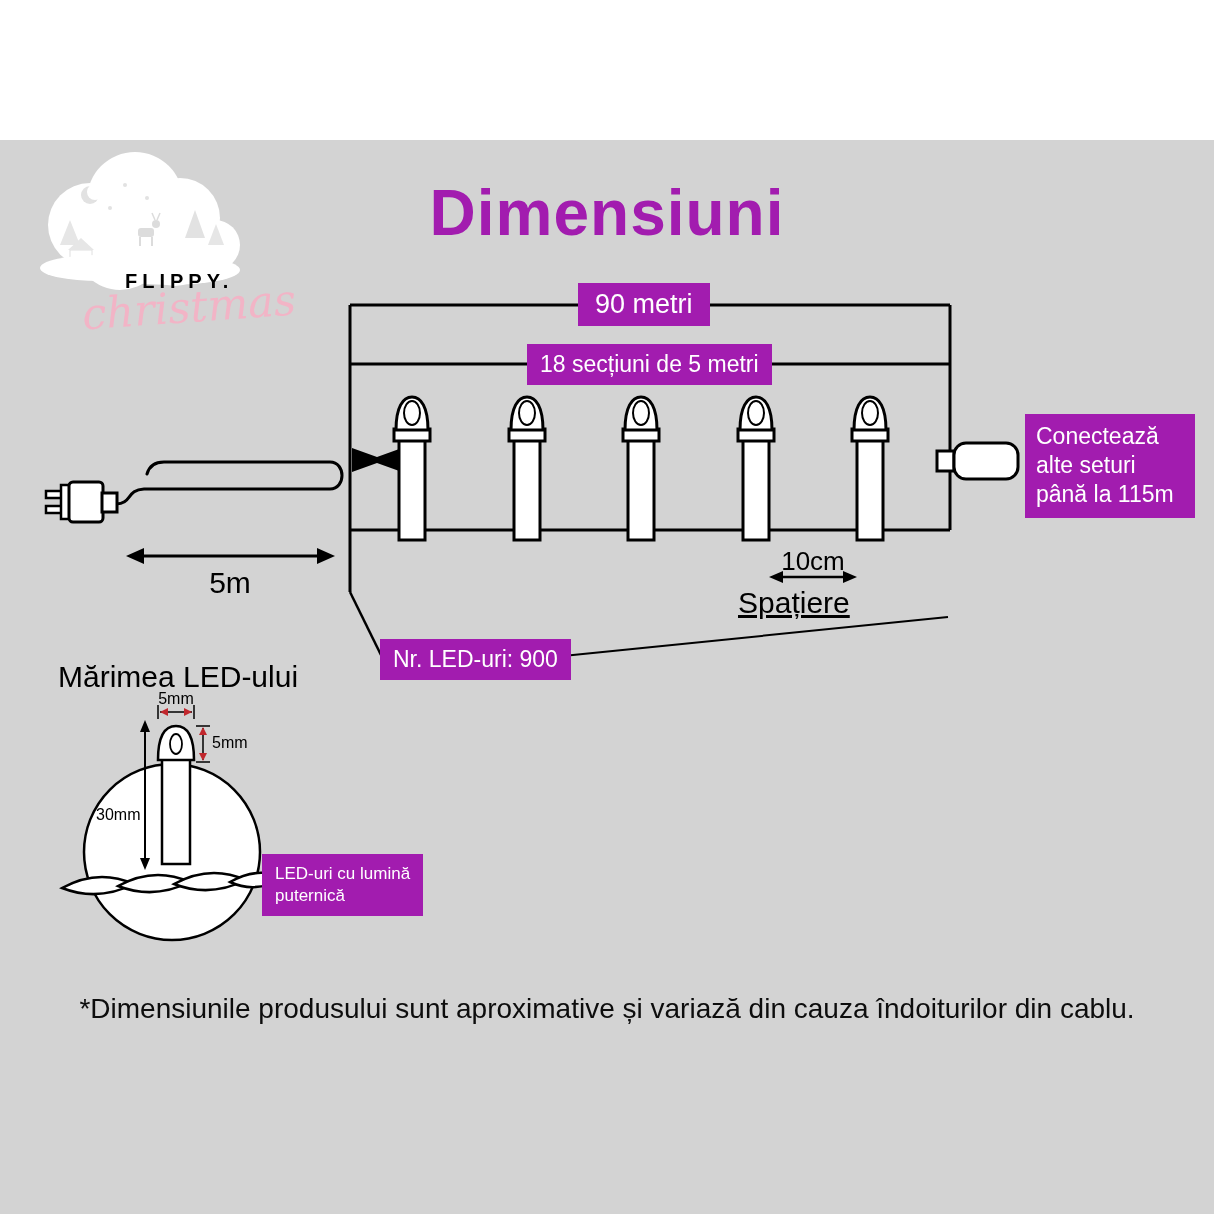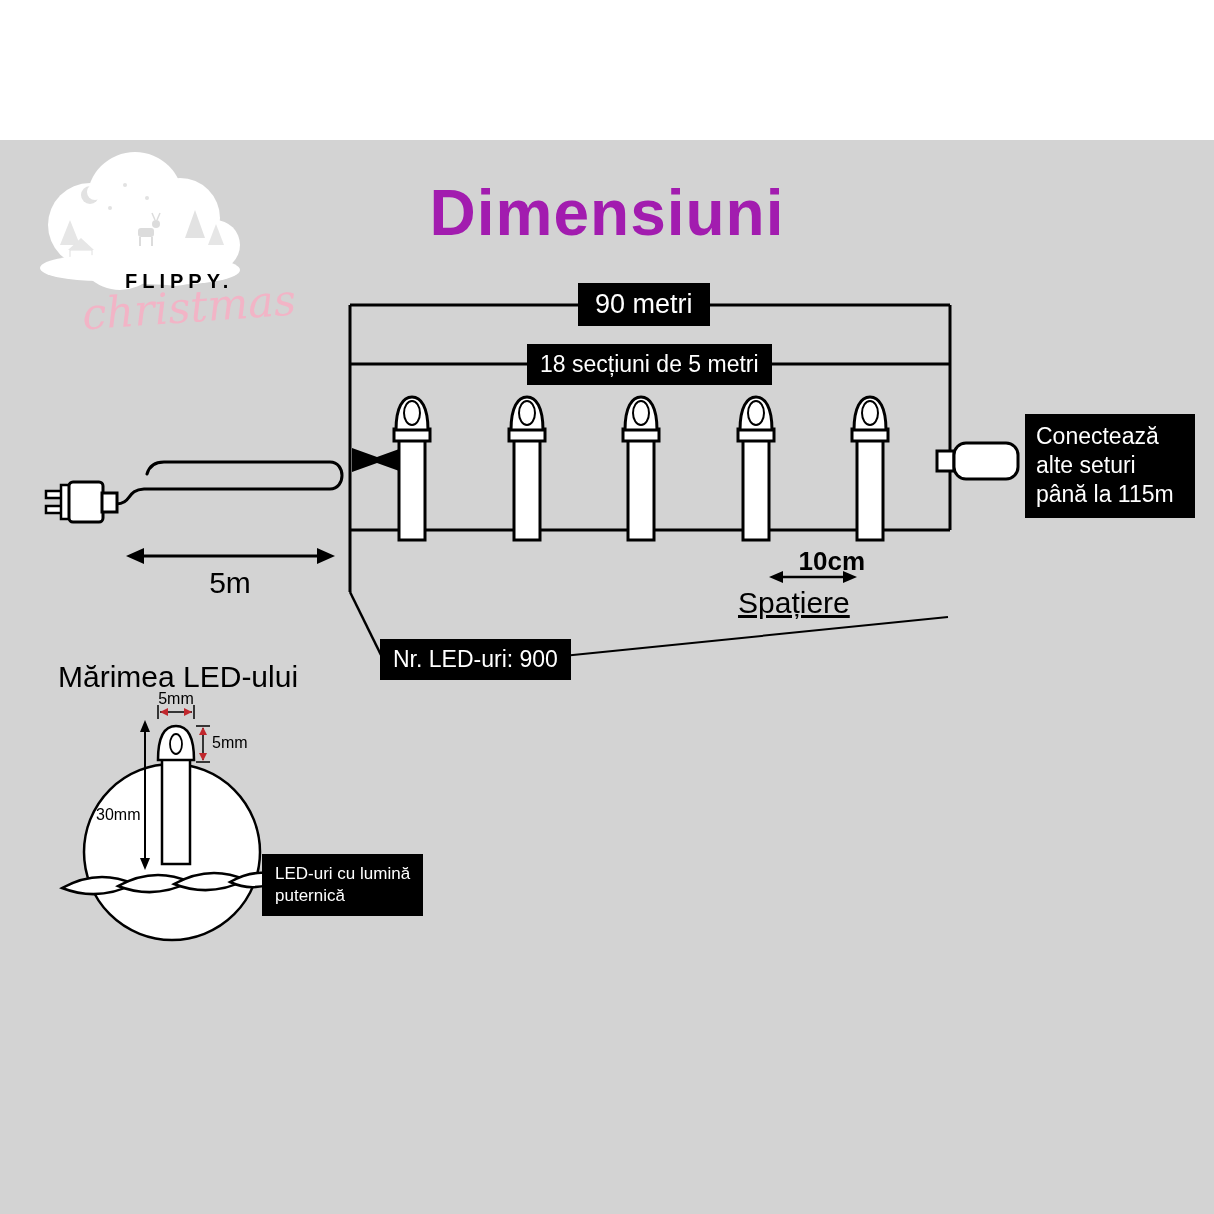--- a/index.html
+++ b/index.html
@@ -8,32 +8,32 @@
   .top-band{position:absolute;left:0;top:0;width:1214px;height:140px;background:#ffffff;}
   .title{position:absolute;left:0;right:0;top:176px;margin:0;text-align:center;
          font-size:64px;font-weight:bold;color:#a21caf;letter-spacing:1px;}
   .diagram{position:absolute;left:0;top:0;width:1214px;height:1214px;}
   .logo{position:absolute;left:30px;top:150px;width:250px;height:210px;}
   .logo-cloud{position:absolute;left:0;top:0;}
   .logo-flippy{position:absolute;left:95px;top:120px;font-size:20px;letter-spacing:5px;
                font-weight:600;color:#000000;}
   .logo-christmas{position:absolute;left:52px;top:132px;font-family:"DejaVu Serif",serif;
                   font-style:italic;font-size:43px;color:#f2b4c6;transform:rotate(-4deg);}
-  .blabel{position:absolute;background:#000000;color:#fff;white-space:nowrap;}
+  .blabel{position:absolute;background:#a21caf;color:#fff;white-space:nowrap;}
   .preline{white-space:pre-line;}
   .plabel{position:absolute;color:#000;}
   .lbl-90m{left:578px;top:283px;padding:6px 17px;font-size:27px;}
   .lbl-sections{left:527px;top:344px;padding:7px 13px;font-size:23px;}
   .lbl-ledcount{left:380px;top:639px;padding:7px 13px;font-size:23px;}
   .lbl-connect{left:1025px;top:414px;width:148px;padding:8px 11px;font-size:23px;
                line-height:1.27;white-space:pre-line;}
   .lbl-callout{left:262px;top:814px;padding:9px 13px;font-size:17px;line-height:1.3;
                white-space:pre-line;margin-top:40px;}
   .lbl-5m{left:190px;top:566px;width:80px;text-align:center;font-size:30px;}
-  .lbl-10cm{left:761px;top:546px;width:104px;text-align:right;font-size:26px;font-weight:bold;}
+  .lbl-10cm{left:761px;top:546px;width:104px;text-align:center;font-size:26px;}
   .lbl-spatiere{left:738px;top:586px;width:160px;text-align:left;font-size:30px;text-decoration:underline;}
   .lbl-ledsize-head{left:58px;top:660px;font-size:30px;}
   .lbl-5mm-top{left:156px;top:690px;width:40px;text-align:center;font-size:16px;}
   .lbl-5mm-side{left:212px;top:734px;font-size:16px;}
   .lbl-30mm{left:96px;top:806px;font-size:16px;}
   .footnote{position:absolute;left:0;right:0;top:993px;text-align:center;
             font-size:28px;color:#0d0d0d;}
 </style>
 </head>
 <body>
@@ -200,14 +200,15 @@
 alte seturi
 până la 115m</div>
 
   <div class="plabel lbl-ledsize-head">Mărimea LED-ului</div>
   <div class="plabel lbl-5mm-top">5mm</div>
   <div class="plabel lbl-5mm-side">5mm</div>
   <div class="plabel lbl-30mm">30mm</div>
   <div class="blabel lbl-callout preline">LED-uri cu lumină
 puternică</div>
 
+  <div class="footnote">*Dimensiunile produsului sunt aproximative și variază din cauza îndoiturilor din cablu.</div>
 
 </div>
 
 </body></html>

